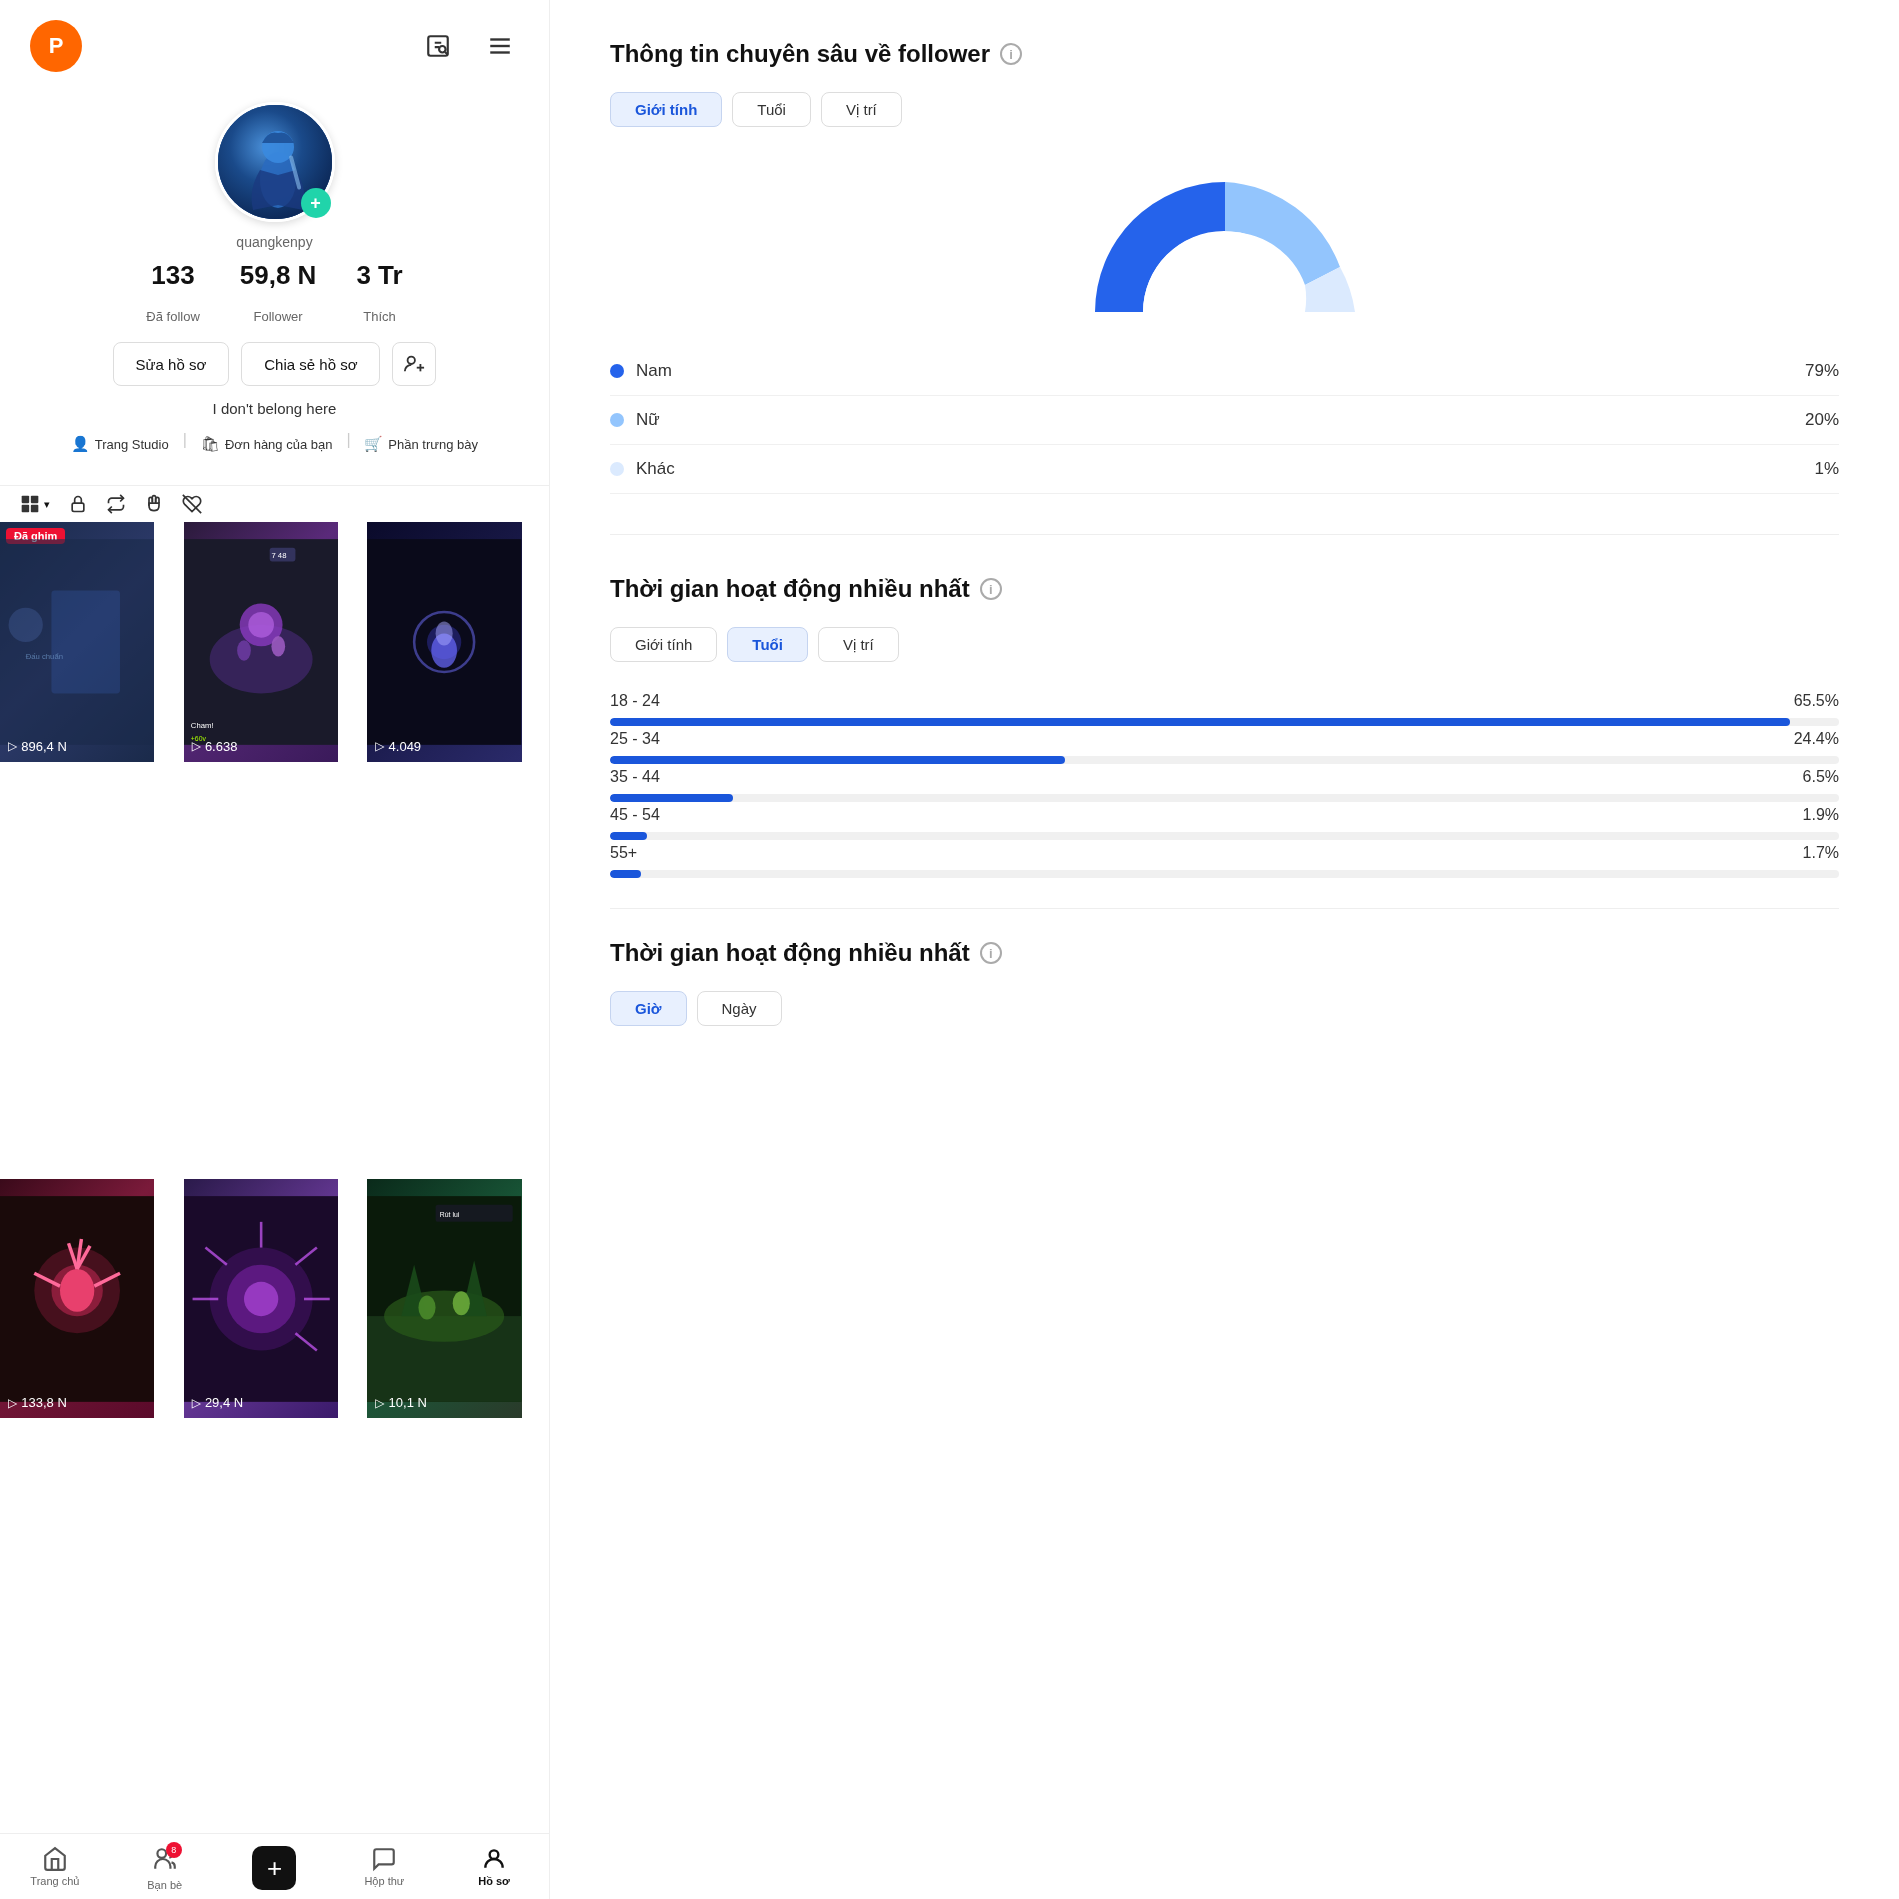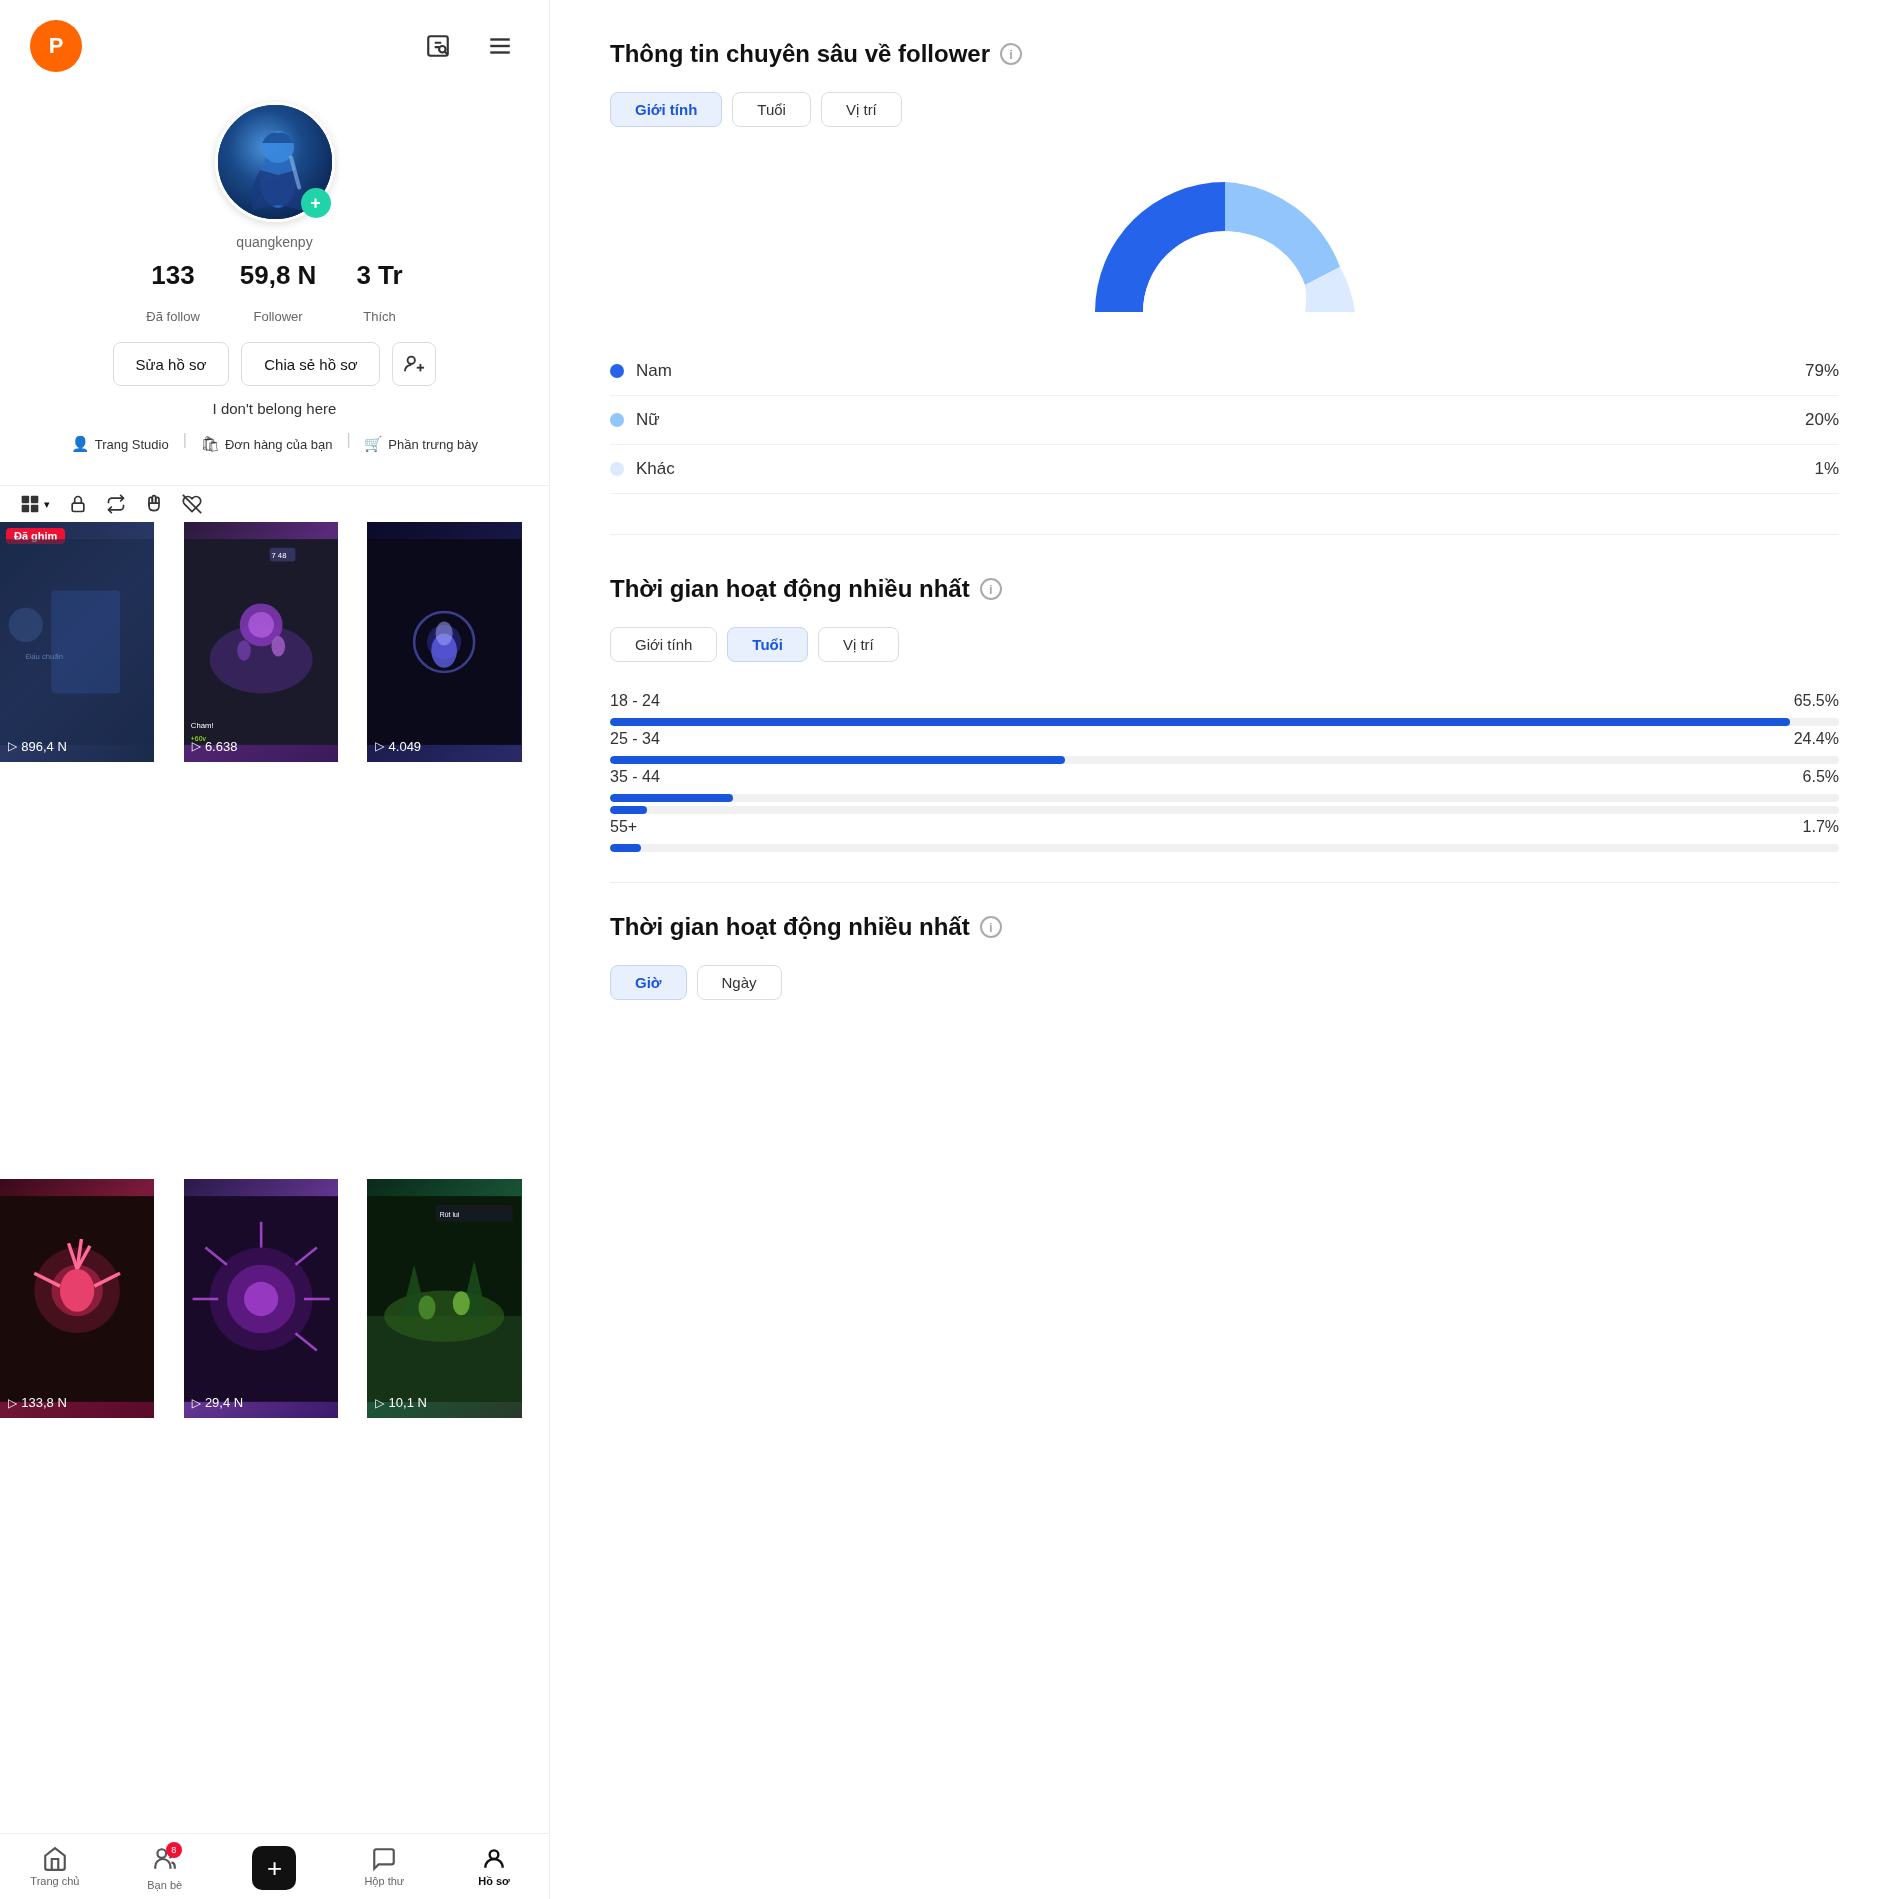--- a/index.html
+++ b/index.html
@@ -837,20 +837,24 @@
       <div class="bar-row">
         <div class="bar-header">
           <span class="bar-label">35 - 44</span>
           <span class="bar-pct">6.5%</span>
         </div>
         <div class="bar-track">
           <div class="bar-fill" style="width:10%"></div>
         </div>
       </div>
       <div class="bar-row">
+        <div class="bar-header">
+          <span class="bar-label">45 - 54</span>
+          <span class="bar-pct">1.9%</span>
+        </div>
         <div class="bar-track">
           <div class="bar-fill" style="width:3%"></div>
         </div>
       </div>
       <div class="bar-row">
         <div class="bar-header">
           <span class="bar-label">55+</span>
           <span class="bar-pct">1.7%</span>
         </div>
         <div class="bar-track">

